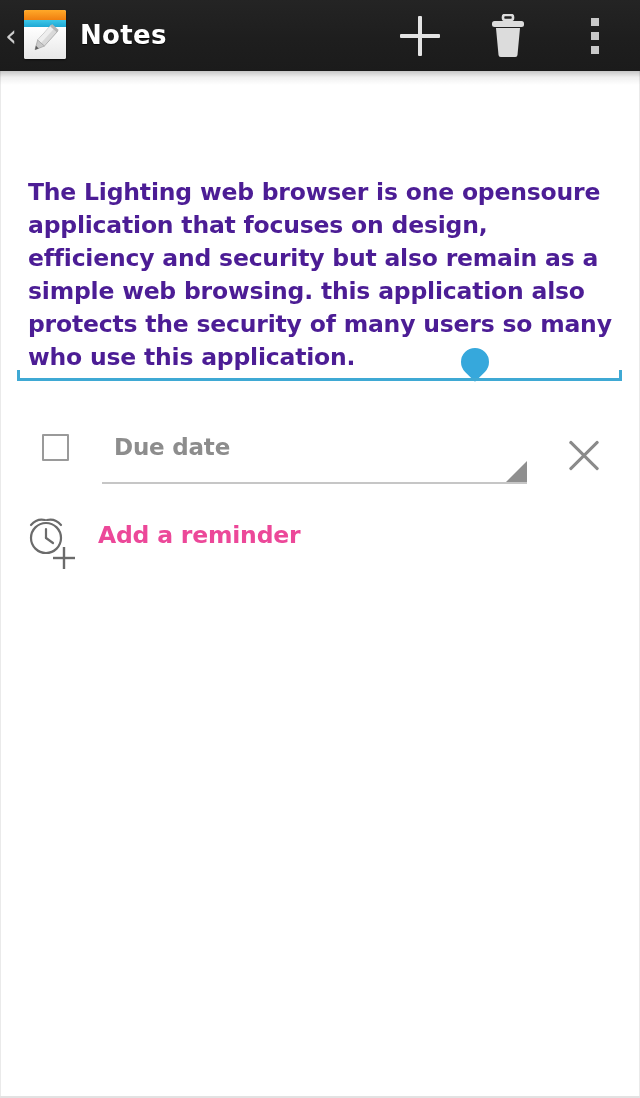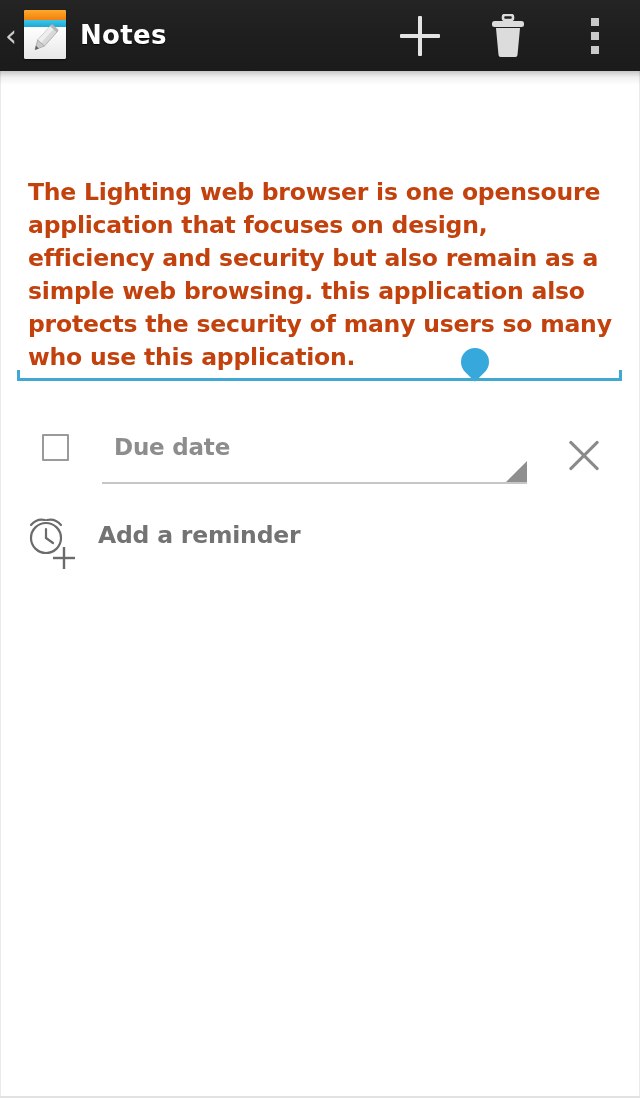--- a/index.html
+++ b/index.html
@@ -161,21 +161,21 @@
   
   .note-body {
     position: absolute;
     left: 28px;
     top: 176px;
     width: 584px;
     font-family: "DejaVu Sans", sans-serif;
     font-size: 23.5px;
     font-weight: bold;
     line-height: 33px;
-    color: #c2410c;
+    color: #4c1d95;
     letter-spacing: -0.2px;
     white-space: pre-line;
   }
 
   
   .caret-handle {
     position: absolute;
     left: 461px;
     top: 348px;
     width: 32px;
@@ -308,21 +308,21 @@
     width: 56px;
     height: 56px;
   }
   .reminder-label {
     position: absolute;
     left: 98px;
     top: 11px;
     font-family: "DejaVu Sans", sans-serif;
     font-size: 23.5px;
     font-weight: bold;
-    color: #737373;
+    color: #ec4899;
     letter-spacing: -0.2px;
   }
 
   
   .edge-l, .edge-r {
     position: absolute;
     top: 71px;
     width: 1px;
     height: 1027px;
     background: #eaeaea;

